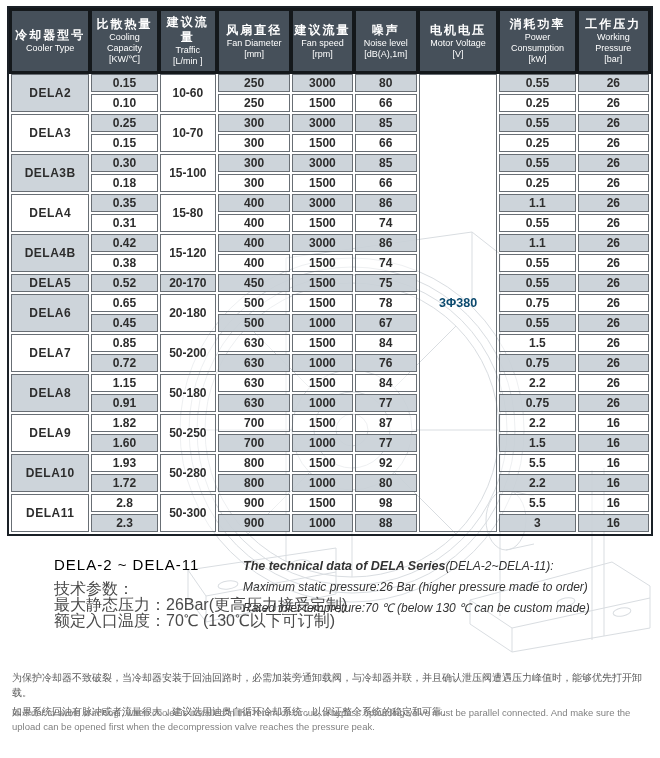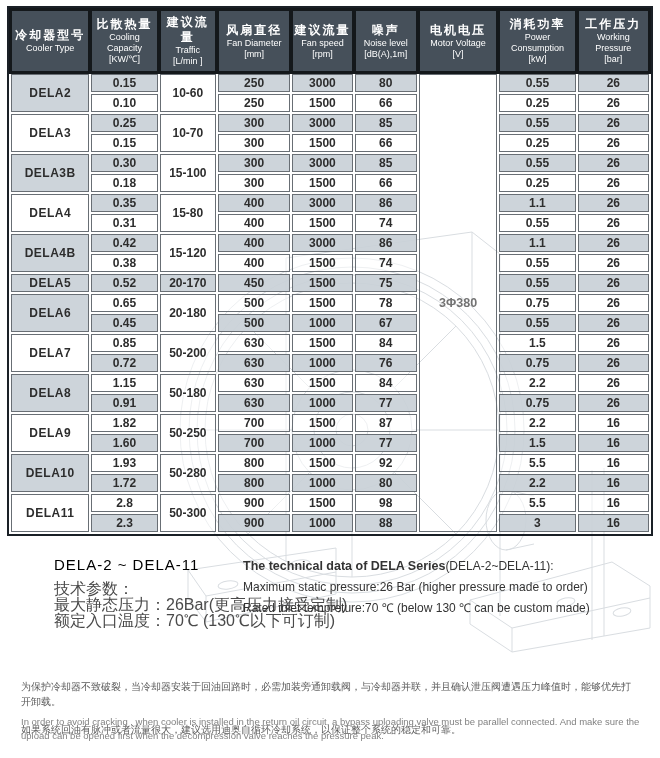--- a/index.html
+++ b/index.html
@@ -12,33 +12,33 @@
   th{background:#46505a;color:#fff;border:1px solid #14181b;box-shadow:0 0 0 2px #14181b;
     padding:4px 1px;vertical-align:middle;}
   th .zh{font-size:12px;font-weight:bold;letter-spacing:2px;line-height:15px;}
   th .en{font-size:9px;font-weight:normal;line-height:11px;}
   th .unit{font-size:9px;font-weight:normal;line-height:11px;}
   td{border:1px solid #686e74;font-size:12px;font-weight:bold;color:#2d2d2d;
     text-align:center;height:16px;line-height:16px;padding:0;overflow:hidden;}
   td.light{background:rgba(255,255,255,0.55);}
   td.shaded{background:rgba(201,208,215,0.92);}
   td.model{letter-spacing:0.5px;}
-  td.voltage{background:transparent;border:1px solid #686e74;font-size:12.5px;color:#737373;}
+  td.voltage{background:transparent;border:1px solid #686e74;font-size:12.5px;color:#0c4a6e;}
   .notes-left{position:absolute;left:54px;top:556px;z-index:2;color:#3a3a3a;}
   .notes-left .title{font-size:15px;color:#000000;letter-spacing:1px;margin-bottom:8px;}
   .notes-left .ln{font-size:16px;line-height:16px;color:#4a4a4a;}
   .notes-right{position:absolute;left:243px;top:558px;width:350px;z-index:2;
     font-size:12px;color:#333;line-height:17px;}
   .notes-right .hd b{font-size:12.5px;}
-  .notes-right p{margin:0 0 4px 0;}
+  .notes-right p{margin:0 0 4px 0;font-style:italic;}
   .footer-cn{position:absolute;left:8px;top:666px;width:645px;z-index:2;
     font-size:10px;color:#5a5a5a;line-height:15px;}
   .footer-en{position:absolute;left:8px;top:702px;width:645px;z-index:2;
     font-size:9.5px;color:#828282;line-height:14px;}
-  .footer-cn p,.footer-en p{margin:13px;}
+  .footer-cn p,.footer-en p{margin:4px;}
 </style>
 </head>
 <body>
 
 <div class="page">
 
   <svg class="drawing" width="660" height="758" viewBox="0 0 660 758">
     <g stroke="#d9dde1" fill="none" stroke-width="1">
       <path d="M286 258 L472 232 L500 254 L500 616"></path>
       <path d="M286 258 L286 562"></path>

